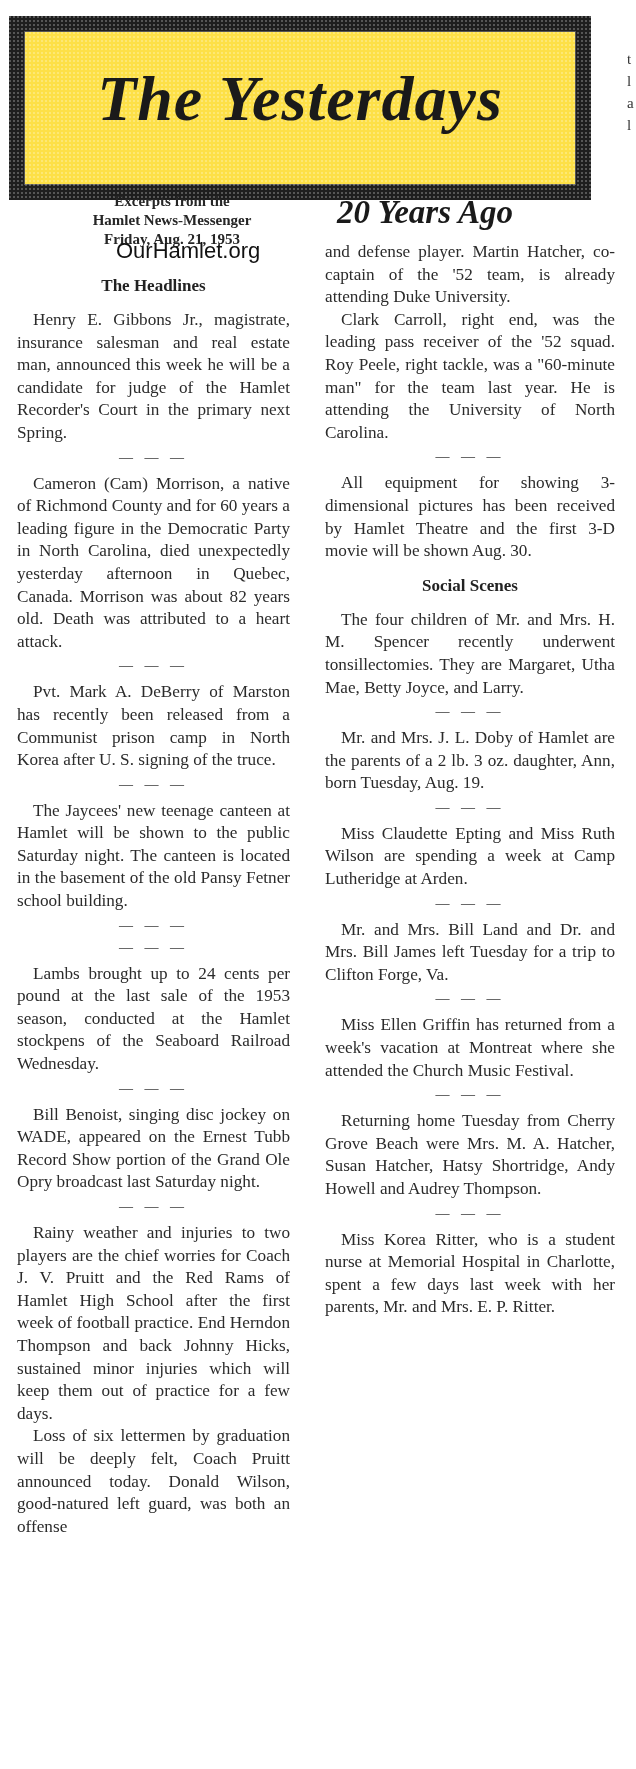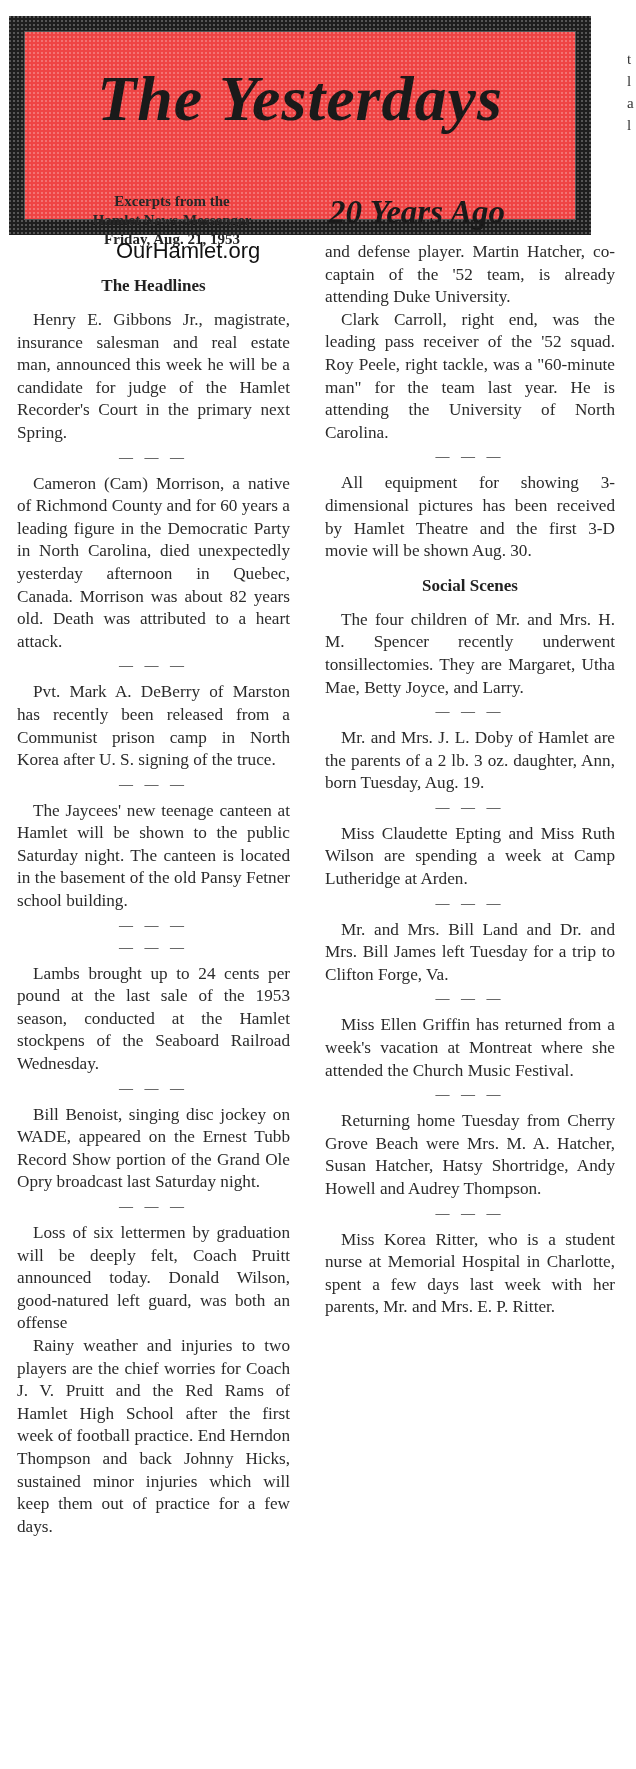--- a/index.html
+++ b/index.html
@@ -13,24 +13,24 @@
       position: relative;
       overflow: hidden;
       font-family: "Liberation Serif", "DejaVu Serif", serif;
       color: #2a2a2a;
     }
     .masthead {
       position: absolute;
       left: 9px;
       top: 16px;
       width: 582px;
-      height: 219px;
+      height: 184px;
       box-sizing: border-box;
       border: 15px solid #1e1e1e;
-      background: #ef4444;
+      background: #fde047;
       box-shadow: inset 0 0 0 1px #555;
     }
     .masthead::before {
       content: "";
       position: absolute;
       inset: -15px;
       border: 15px solid transparent;
       background-image: radial-gradient(circle, rgba(255,255,255,0.25) 0.8px, transparent 1px);
       background-size: 4px 4px;
       -webkit-mask: linear-gradient(#000 0 0) padding-box, linear-gradient(#000 0 0);
@@ -56,21 +56,21 @@
       top: 161px;
       width: 200px;
       text-align: center;
       font-weight: bold;
       font-size: 15px;
       line-height: 19px;
       color: #262626;
     }
     .mast-ago {
       position: absolute;
-      left: 305px;
+      left: 313px;
       top: 165px;
       font-style: italic;
       font-weight: bold;
       font-size: 33px;
       color: #1a1a1a;
       line-height: 1;
     }
     .edge-fragments {
       position: absolute;
       left: 627px;
@@ -163,22 +163,22 @@
   <div class="sep">— — —</div>
   <p class="item">Pvt. Mark A. DeBerry of Marston has recently been released from a Communist prison camp in North Korea after U. S. signing of the truce.</p>
   <div class="sep">— — —</div>
   <p class="item">The Jaycees' new teenage canteen at Hamlet will be shown to the public Saturday night. The canteen is located in the basement of the old Pansy Fetner school building.</p>
   <div class="sep">— — —</div>
   <div class="sep">— — —</div>
   <p class="item">Lambs brought up to 24 cents per pound at the last sale of the 1953 season, conducted at the Hamlet stockpens of the Seaboard Railroad Wednesday.</p>
   <div class="sep">— — —</div>
   <p class="item">Bill Benoist, singing disc jockey on WADE, appeared on the Ernest Tubb Record Show portion of the Grand Ole Opry broadcast last Saturday night.</p>
   <div class="sep">— — —</div>
+  <p class="item">Rainy weather and injuries to two players are the chief worries for Coach J. V. Pruitt and the Red Rams of Hamlet High School after the first week of football practice. End Herndon Thompson and back Johnny Hicks, sustained minor injuries which will keep them out of practice for a few days.</p>
   <p class="item">Loss of six lettermen by graduation will be deeply felt, Coach Pruitt announced today. Donald Wilson, good-natured left guard, was both an offense</p>
-  <p class="item">Rainy weather and injuries to two players are the chief worries for Coach J. V. Pruitt and the Red Rams of Hamlet High School after the first week of football practice. End Herndon Thompson and back Johnny Hicks, sustained minor injuries which will keep them out of practice for a few days.</p>
 </div>
 
 <div class="col right">
   <p class="item cont">and defense player. Martin Hatcher, co-captain of the '52 team, is already attending Duke University.</p>
   <p class="item">Clark Carroll, right end, was the leading pass receiver of the '52 squad. Roy Peele, right tackle, was a "60-minute man" for the team last year. He is attending the University of North Carolina.</p>
   <div class="sep">— — —</div>
   <p class="item">All equipment for showing 3-dimensional pictures has been received by Hamlet Theatre and the first 3-D movie will be shown Aug. 30.</p>
   <p class="section-head">Social Scenes</p>
   <p class="item">The four children of Mr. and Mrs. H. M. Spencer recently underwent tonsillectomies. They are Margaret, Utha Mae, Betty Joyce, and Larry.</p>
   <div class="sep">— — —</div>

